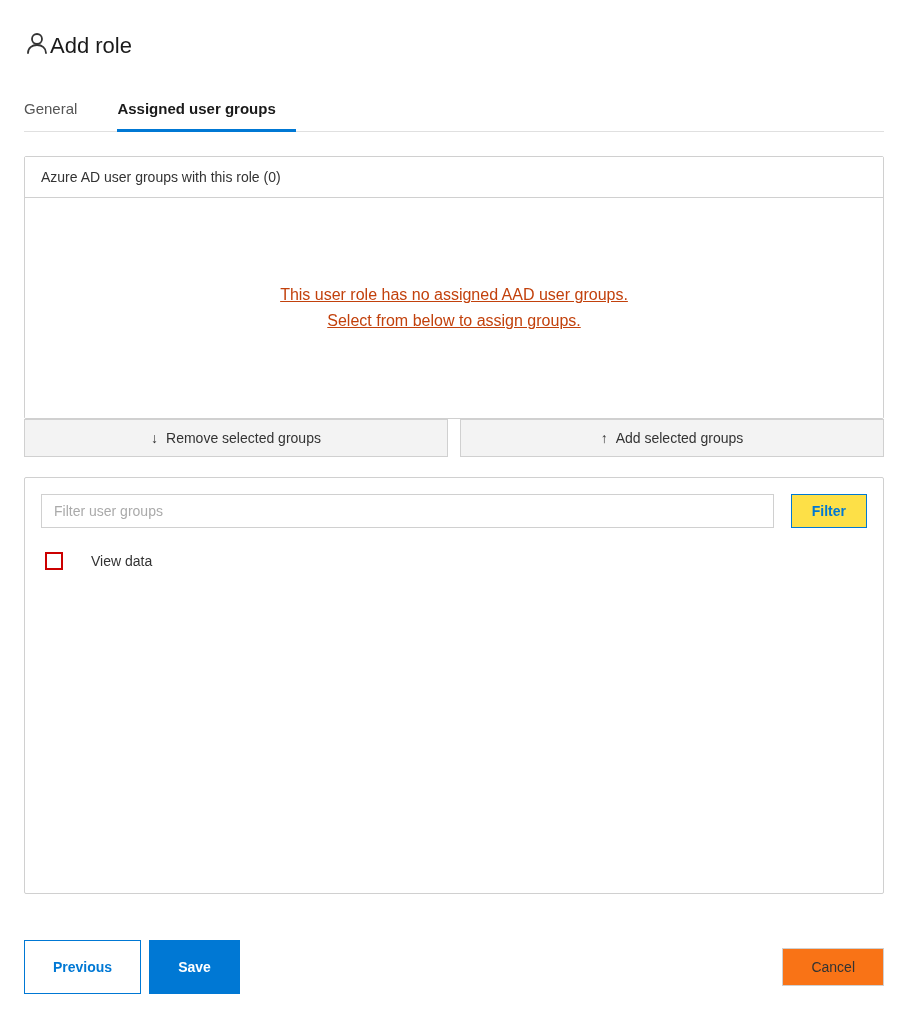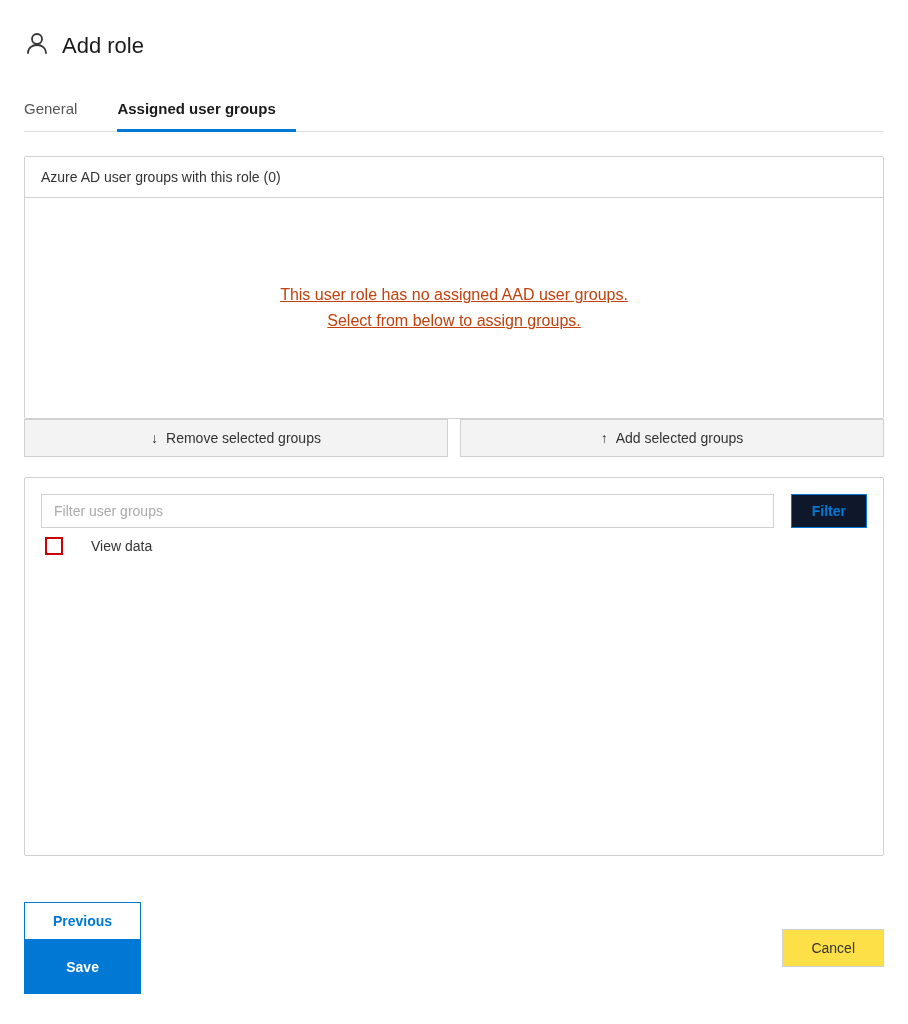--- a/index.html
+++ b/index.html
@@ -14,21 +14,20 @@
       width: 908px;
       min-height: 1024px;
       padding: 30px 24px 30px 24px;
       display: flex;
       flex-direction: column;
     }
 
     .page-header {
       display: flex;
       align-items: center;
-      gap: 12px;
       margin-bottom: 28px;
     }
 
     .page-header-icon {
       color: #333;
       font-size: 24px;
     }
 
     .page-title {
       font-size: 22px;
@@ -127,39 +126,39 @@
       border: 1px solid #d0d0d0;
       border-radius: 2px;
       padding: 16px;
       background: #fff;
       flex: 1;
     }
 
     .filter-row {
       display: flex;
       gap: 17px;
-      margin-bottom: 1px;
+      margin-bottom: 16px;
     }
 
     .filter-input {
       flex: 1;
       padding: 8px 12px;
       border: 1px solid #d0d0d0;
       font-size: 14px;
       color: #333;
       outline: none;
     }
 
     .filter-input::placeholder {
       color: #aaa;
     }
 
     .btn-filter {
       padding: 8px 20px;
-      background: #0f172a;
+      background: #fde047;
       border: 1px solid #0078d4;
       color: #0078d4;
       font-size: 14px;
       font-weight: 600;
       cursor: pointer;
     }
 
     .group-list {
       display: flex;
       flex-direction: column;
@@ -203,21 +202,21 @@
     .footer {
       display: flex;
       justify-content: space-between;
       align-items: center;
       margin-top: 30px;
       padding-top: 16px;
     }
 
     .footer-left {
       display: flex;
-      flex-direction: column;
+      gap: 8px;
     }
 
     .btn-previous {
       padding: 10px 28px;
       background: #fff;
       border: 1px solid #0078d4;
       color: #0078d4;
       font-size: 14px;
       font-weight: 600;
       cursor: pointer;
@@ -230,21 +229,21 @@
       border: 1px solid #0078d4;
       color: #fff;
       font-size: 14px;
       font-weight: 600;
       cursor: pointer;
       min-width: 80px;
     }
 
     .btn-cancel {
       padding: 10px 28px;
-      background: #fde047;
+      background: #f97316;
       border: 1px solid #d0d0d0;
       color: #333;
       font-size: 14px;
       cursor: pointer;
       min-width: 80px;
     }
   </style>
 </head>
 <body>
 

